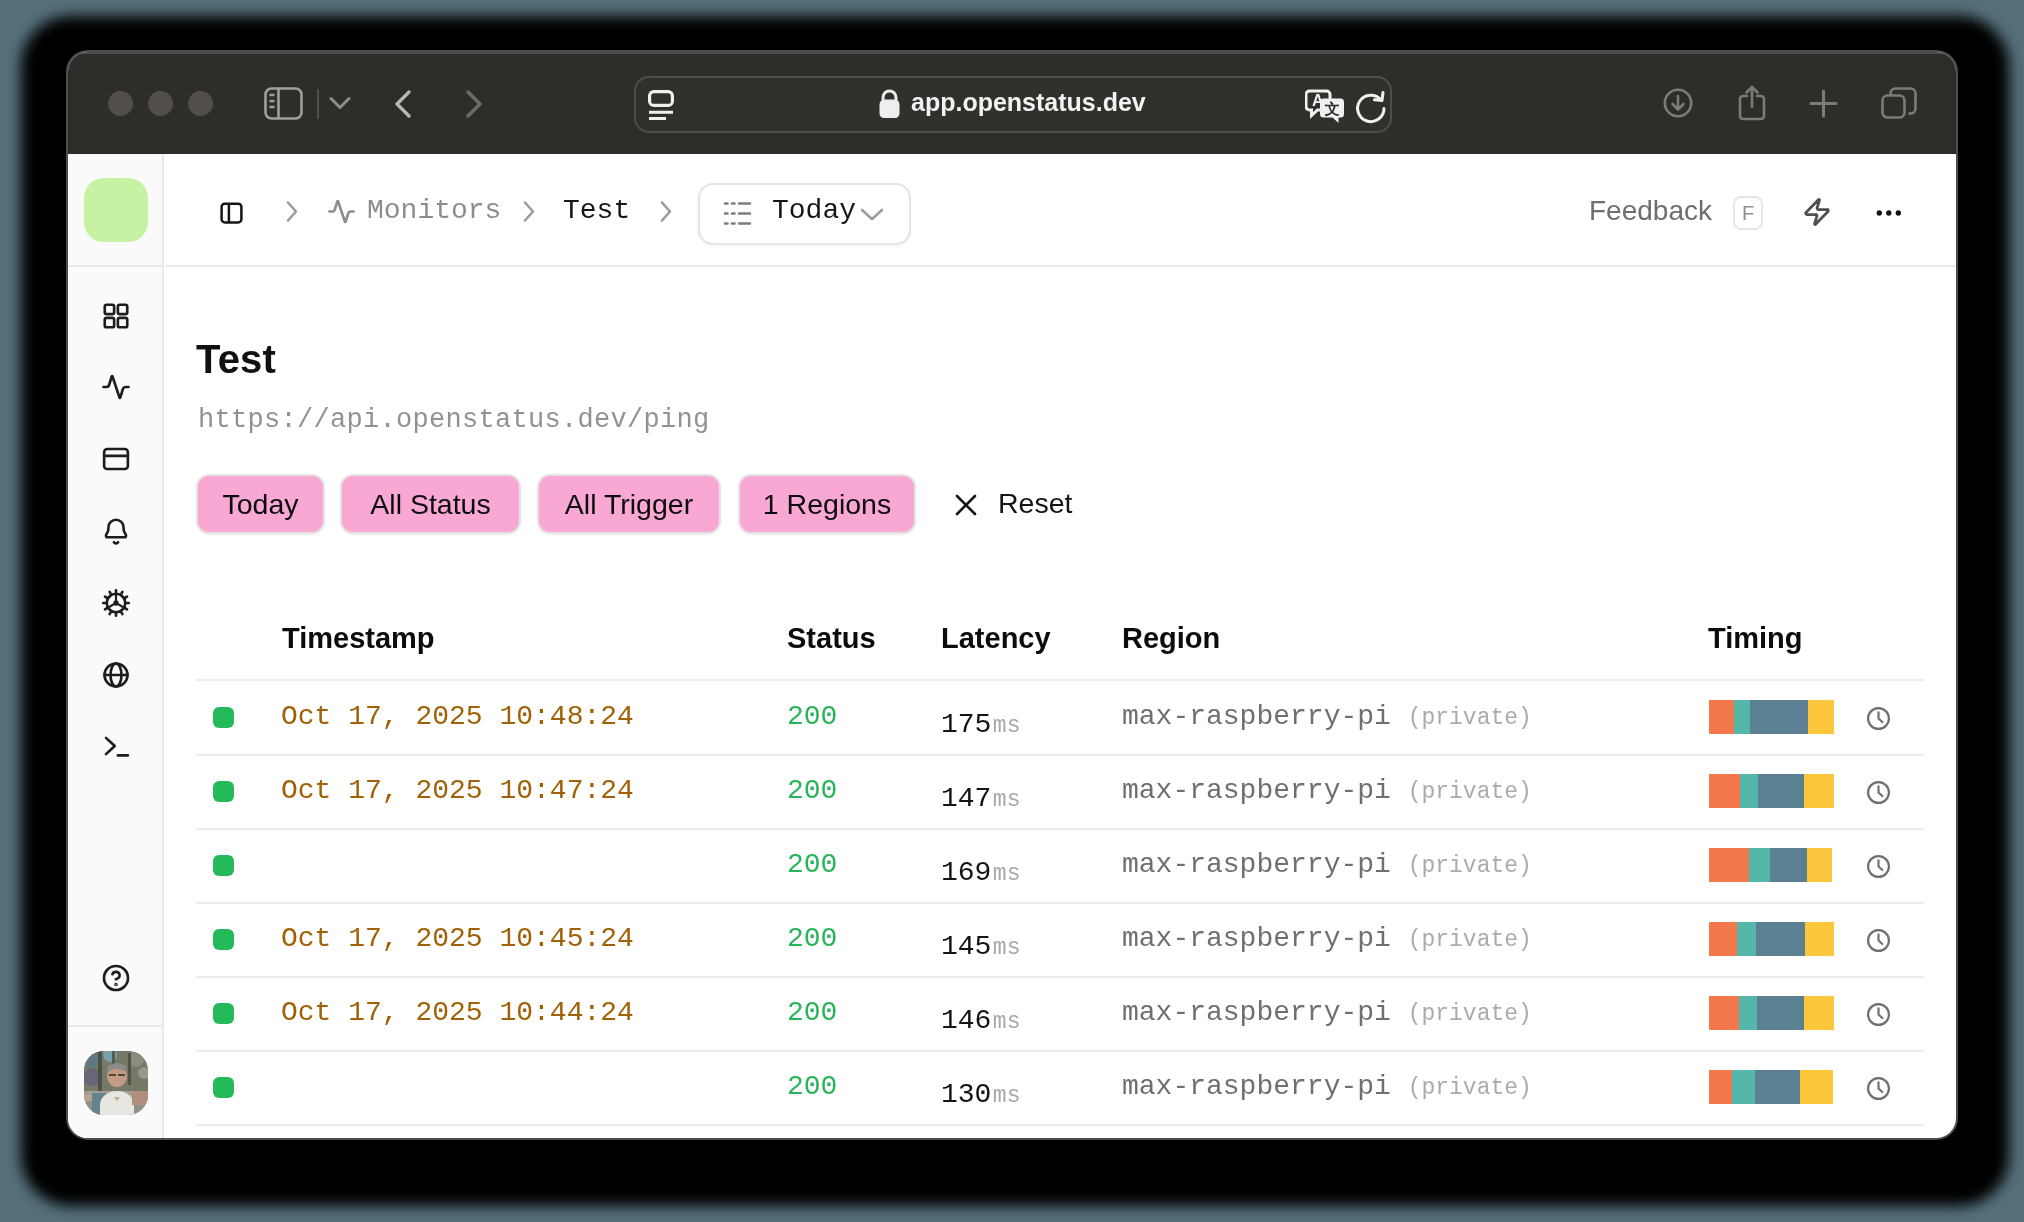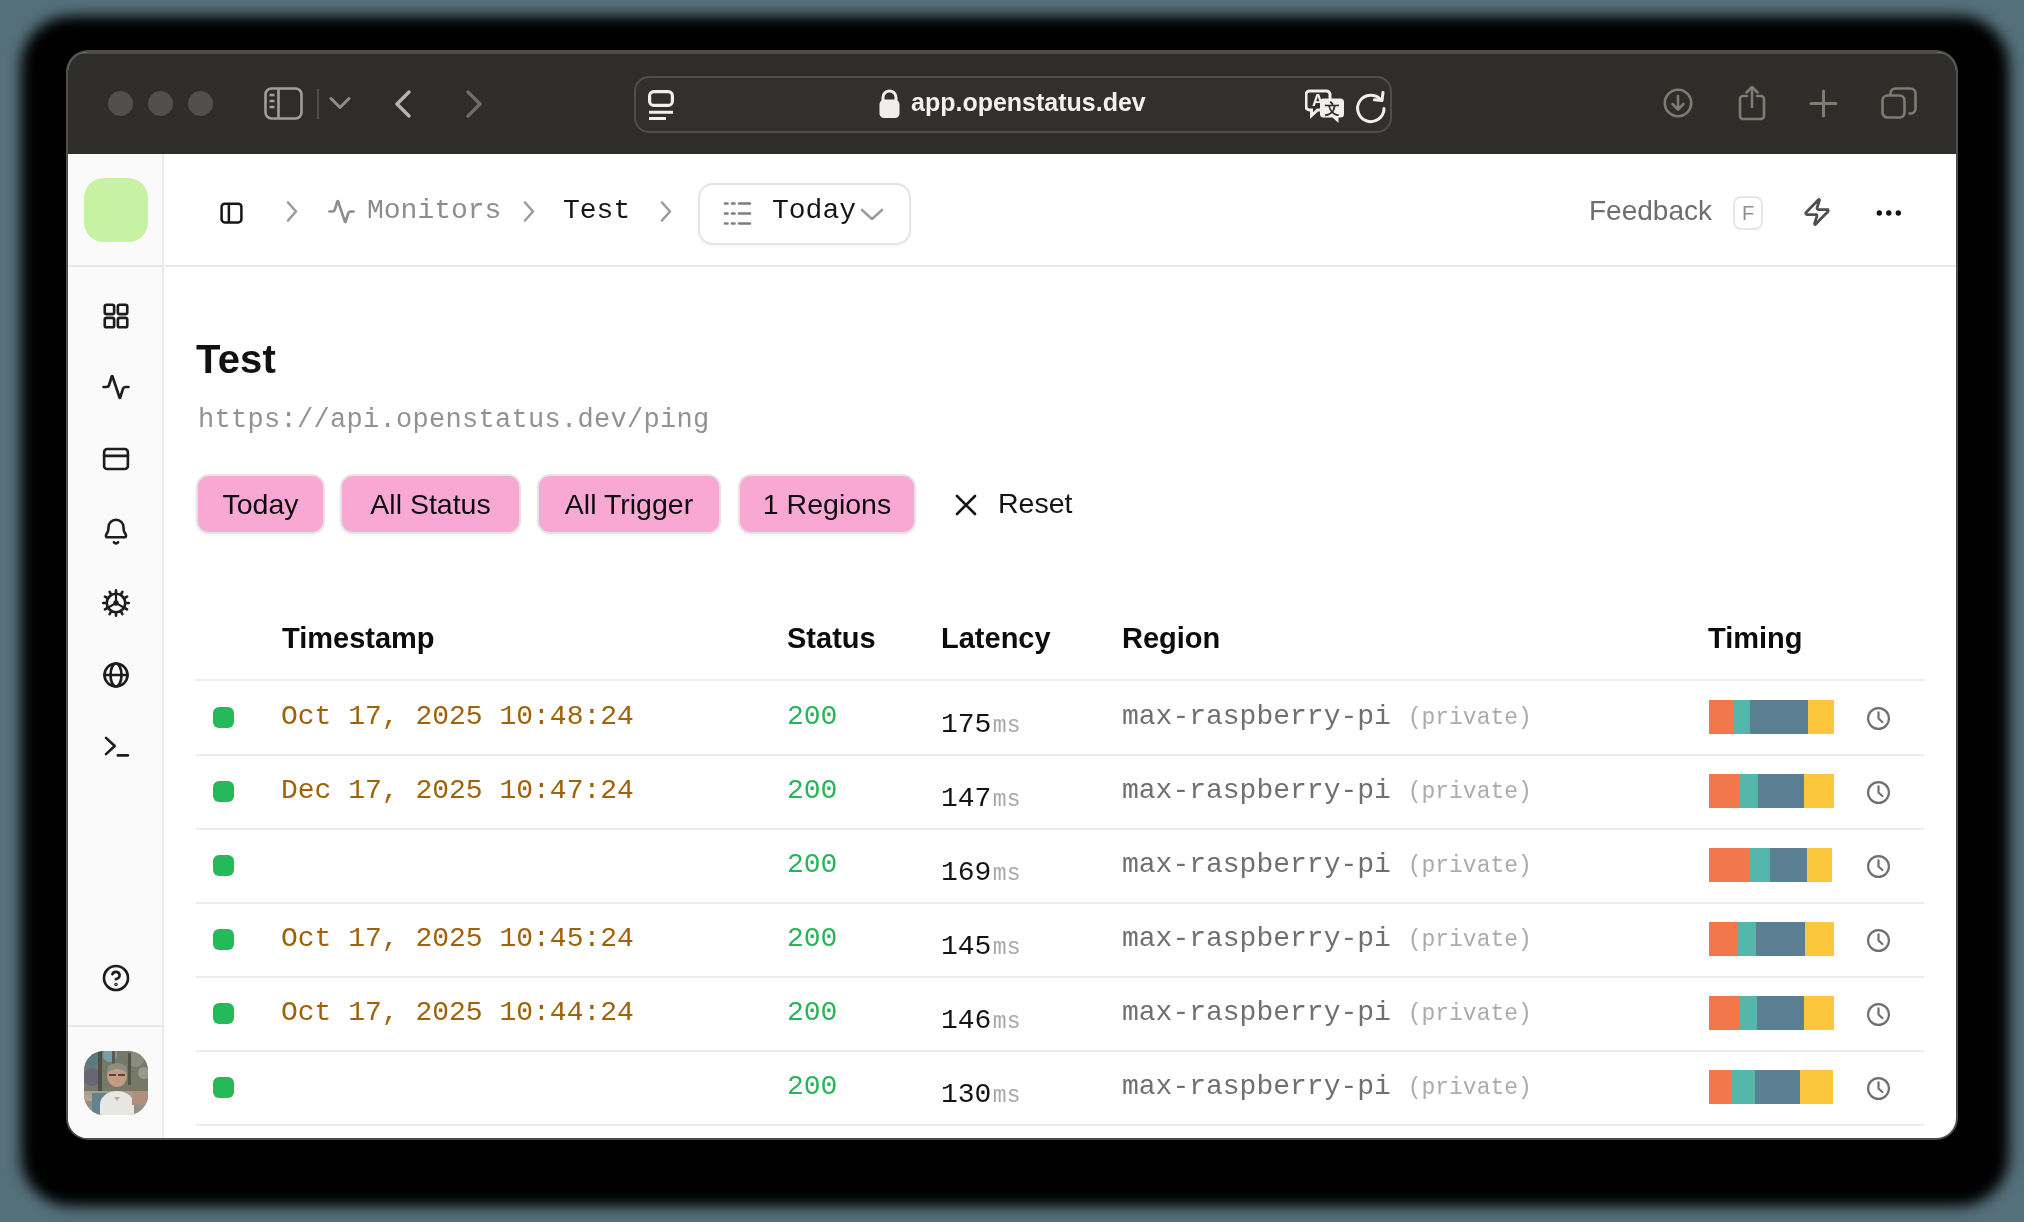--- a/index.html
+++ b/index.html
@@ -251,21 +251,21 @@
 <div class="clock">
           <svg width="25" height="25" viewBox="0 0 24 24" fill="none" stroke="#6f6f6f" stroke-width="2.1" stroke-linecap="round" stroke-linejoin="round">
             <circle cx="12" cy="12" r="10"></circle>
             <polyline points="12 6.2 12 12 15.7 15.4"></polyline>
           </svg>
         </div>
 </div>
 <div class="tdiv" style="top:701.6px"></div>
 <div class="row" style="top:701.6px">
 <div class="gsq"></div>
-<div class="ts mono">Dec 17, 2025 10:47:24</div>
+<div class="ts mono">Oct 17, 2025 10:47:24</div>
 <div class="st mono">200</div>
 <div class="lat mono">147<span class="ms"> ms</span></div>
 <div class="reg mono">max-raspberry-pi <span class="priv">(private)</span></div>
 <div class="bar">
           <div style="width:31px;background:#f2774b"></div>
           <div style="width:18px;background:#55b7a9"></div>
           <div style="width:46px;background:#5b8093"></div>
           <div style="width:30px;background:#fcc63d"></div>
         </div>
 <div class="clock">

